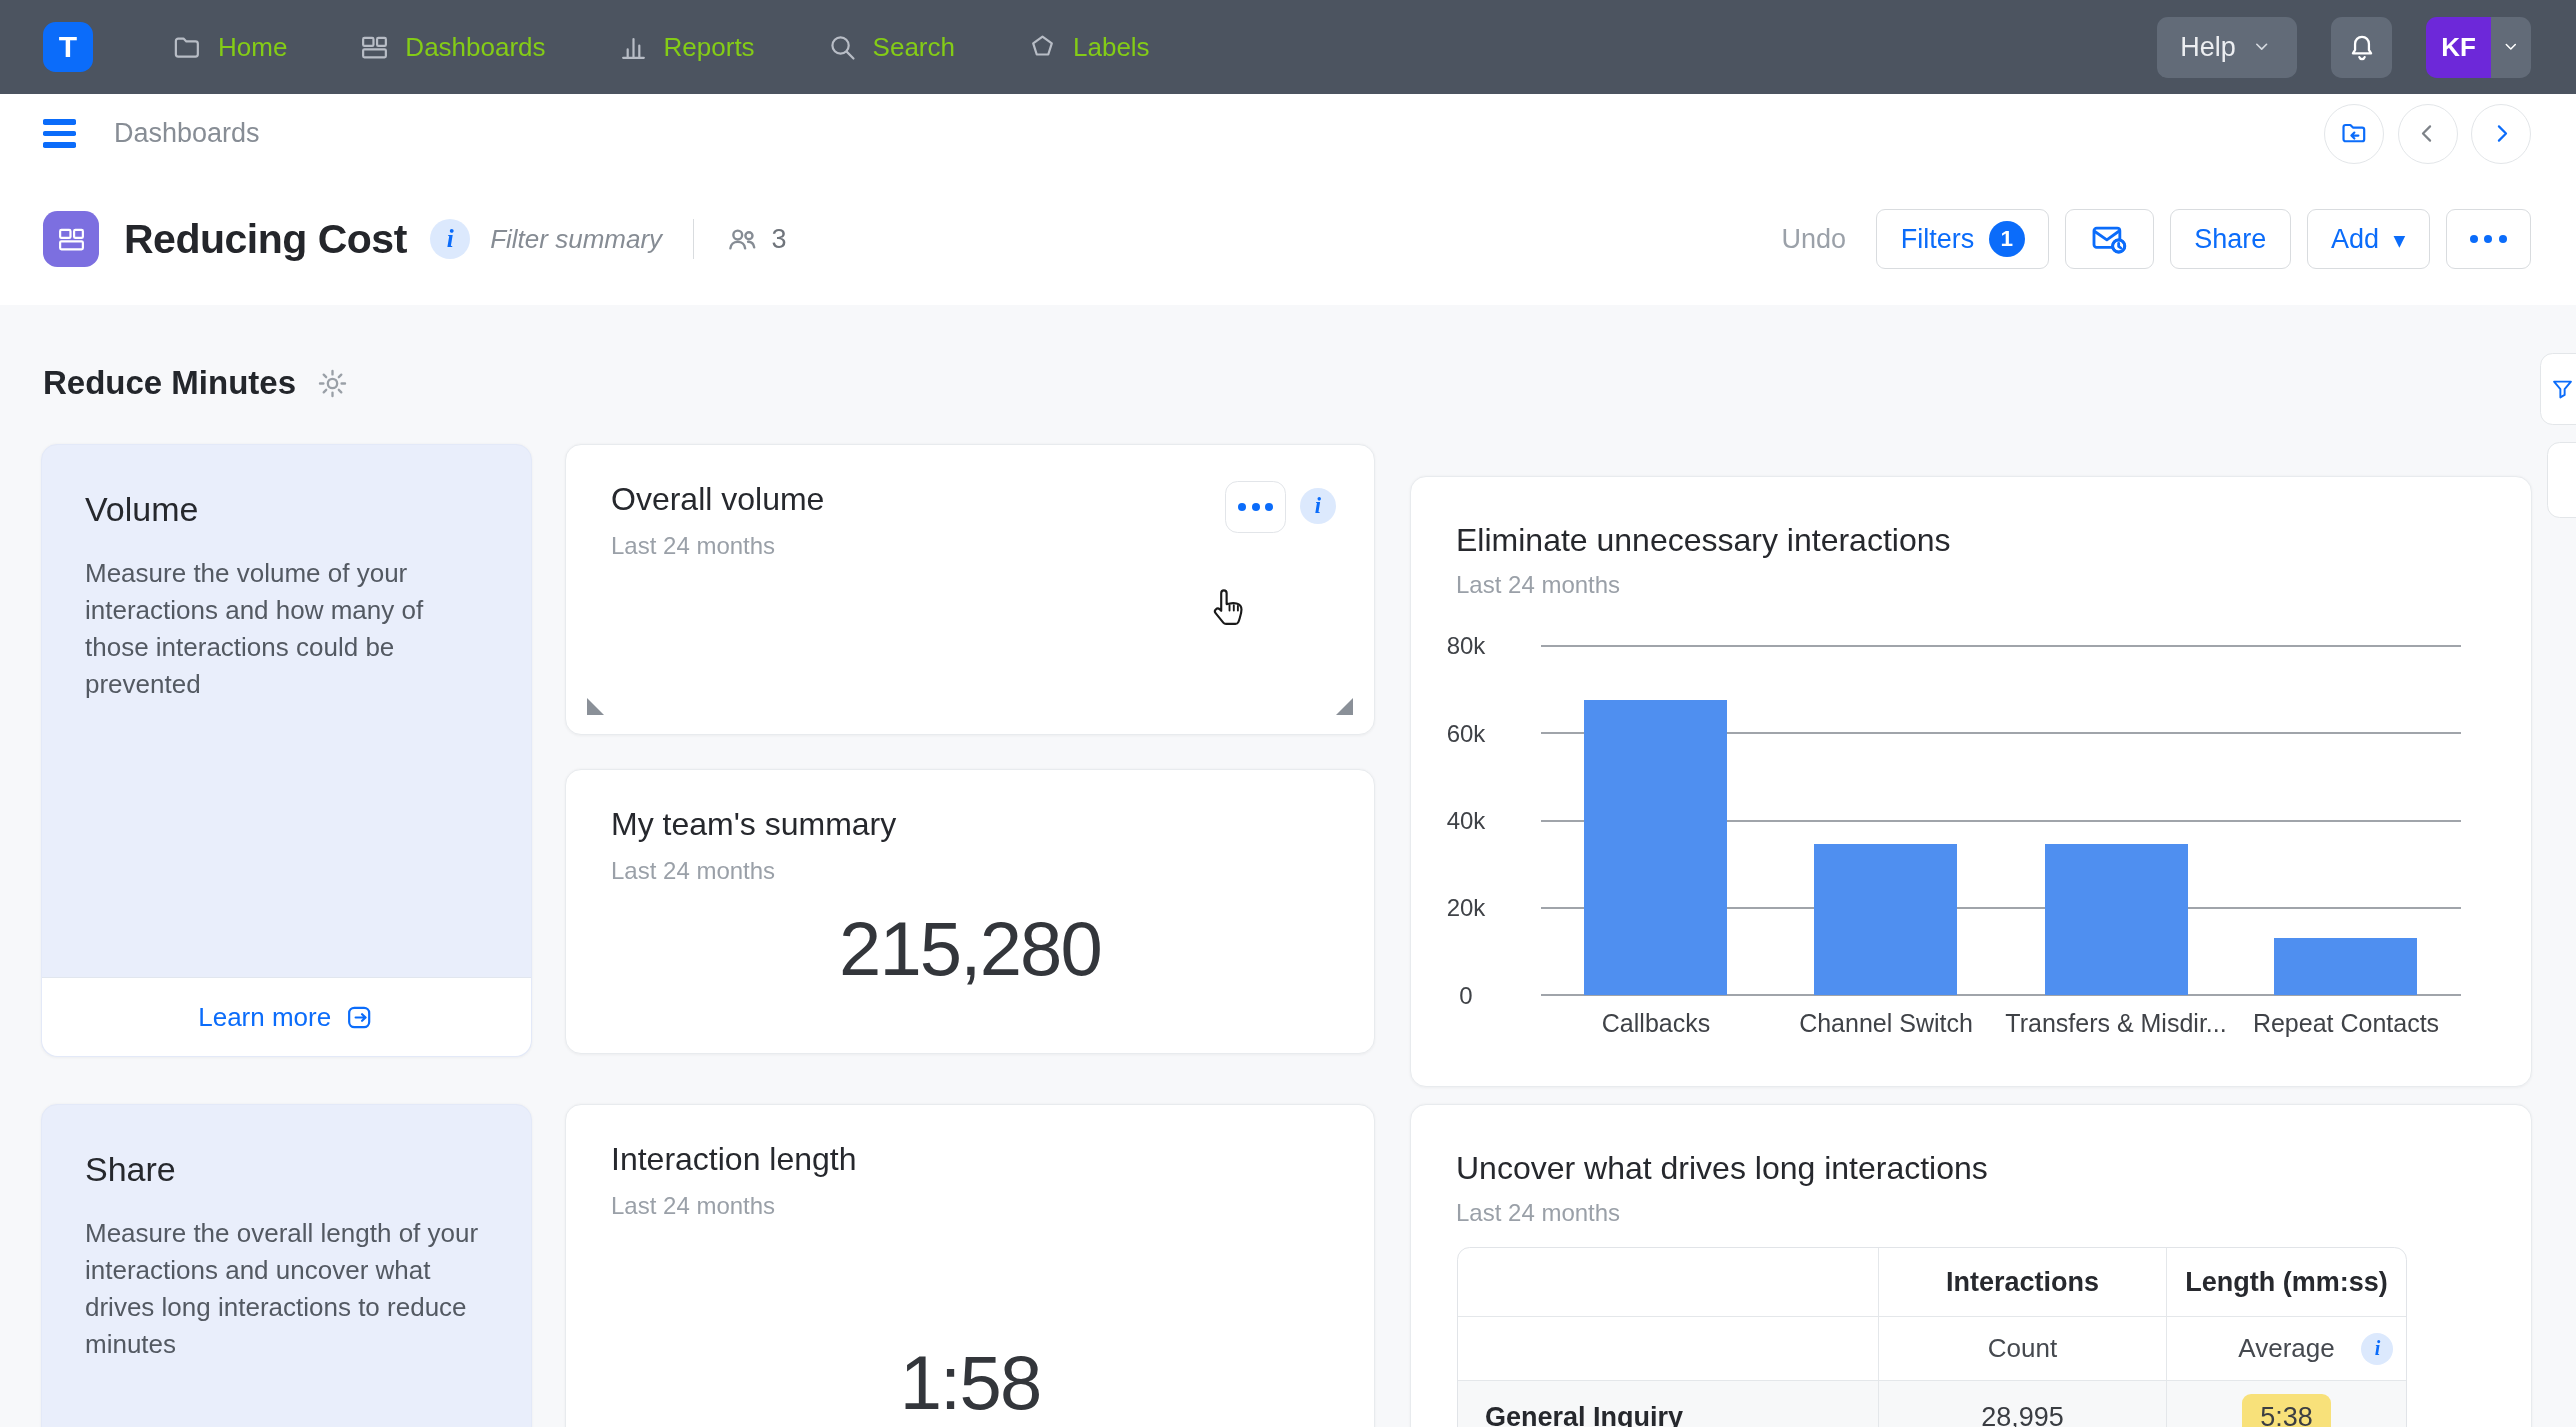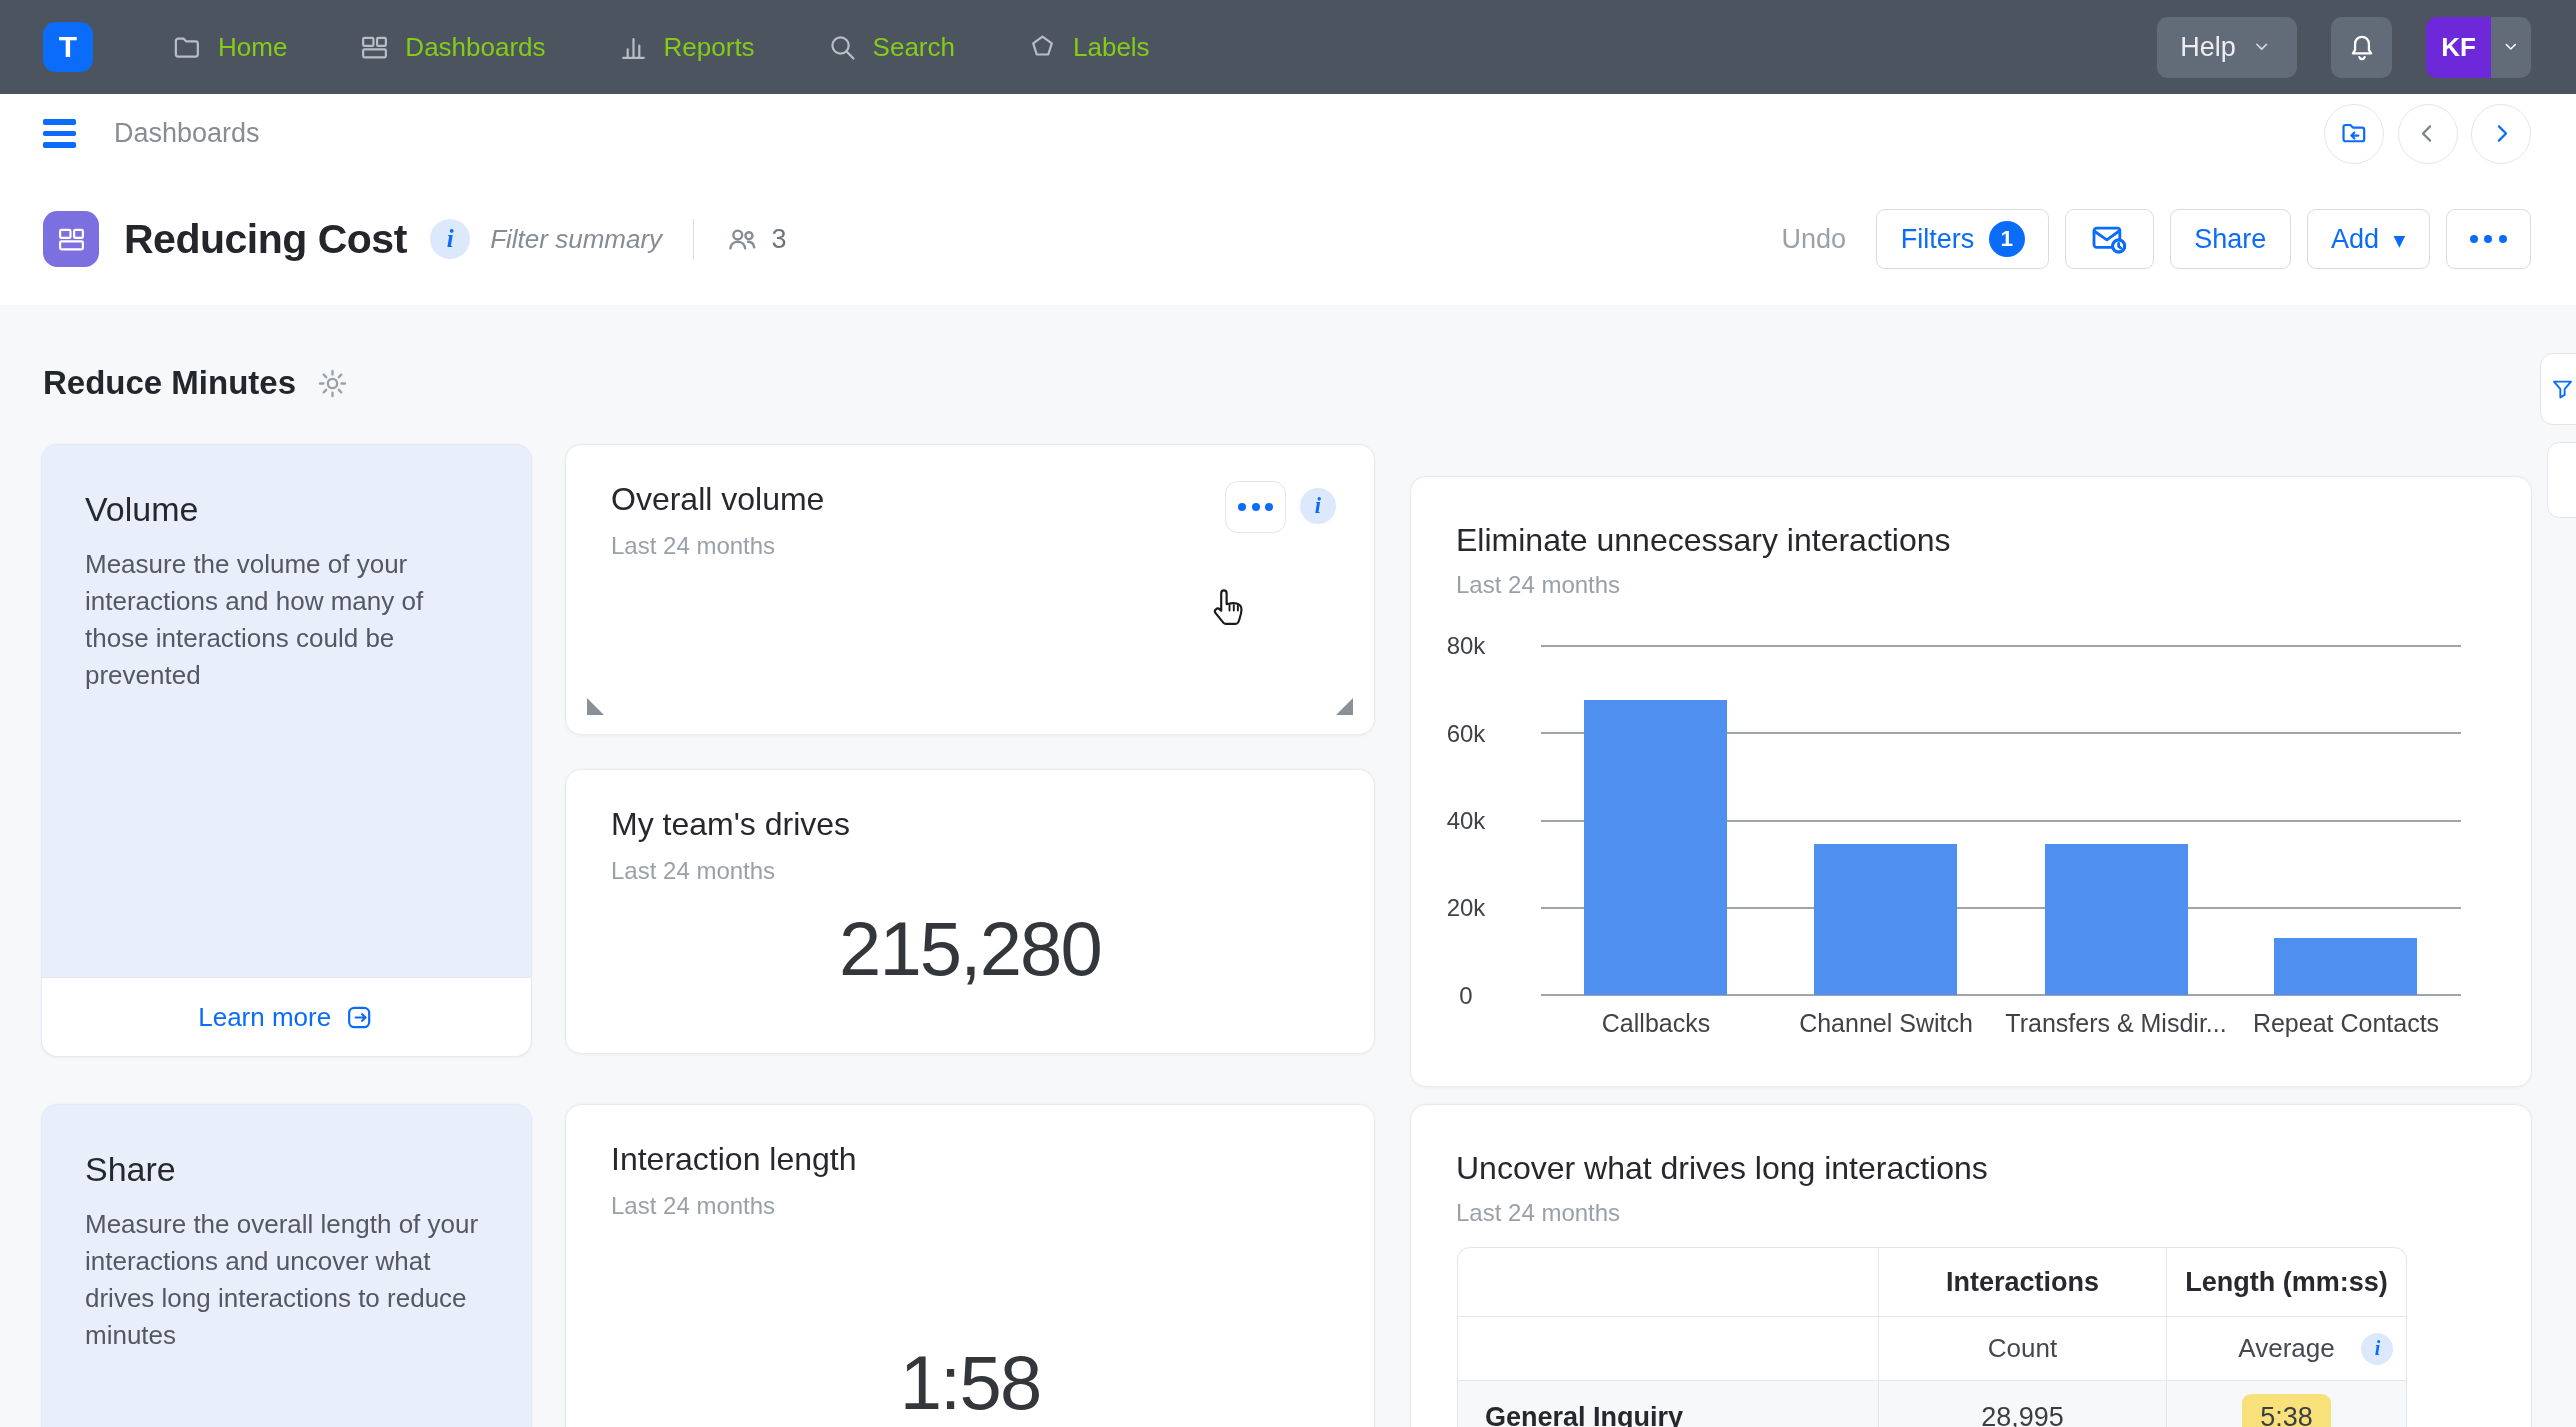--- a/index.html
+++ b/index.html
@@ -79,21 +79,21 @@
   .info-card{background:#e9eefb;border:0.9px solid #e3e9f8;}
   #volume-card{left:41px;top:139px;width:489px;height:611px;}
   #overall-card{left:565px;top:139px;width:808px;height:289px;}
   #team-card{left:565px;top:464px;width:808px;height:283px;}
   #chart-card{left:1410px;top:139px;width:1120px;height:609px;margin-top:32px;}
   #length-card{left:41px;top:799px;width:489px;height:541px;}
   #interaction-card{left:565px;top:799px;width:808px;height:541px;}
   #table-card{left:1410px;top:799px;width:1120px;height:541px;}
 
   .info-title{position:absolute;left:43px;top:45px;font-size:34px;color:#26282d;}
-  .info-desc{position:absolute;left:43px;top:101px;width:407px;font-size:26px;line-height:37px;color:#535962;}
+  .info-desc{position:absolute;left:43px;top:110px;width:407px;font-size:26px;line-height:37px;color:#535962;}
   .info-footer{position:absolute;left:0;right:0;bottom:0;height:78px;background:#fff;
                border-top:0.9px solid #e1e6ee;border-radius:0 0 16px 16px;
                display:flex;align-items:center;justify-content:center;}
   .learn-link{display:flex;align-items:center;gap:12.6px;color:#0b6cfa;font-size:26px;cursor:pointer;}
   .learn-link .svg-icon{width:31px;height:31px;}
 
   .stat-title{position:absolute;left:45px;top:36px;font-size:32px;color:#26282d;}
   .stat-sub{position:absolute;left:45px;top:87px;font-size:24px;color:#9aa0a8;}
   .stat-value{position:absolute;left:0;width:100%;text-align:center;font-size:76px;color:#33363b;letter-spacing:-1.8px;}
   #overall-card .stat-value{top:137px;}
@@ -346,21 +346,21 @@
         <span></span>
         <span></span>
         <span></span>
       </div>
     <div class="info-chip chip-md card-chip">i</div>
     <div class="grip grip-l"></div>
     <div class="grip grip-r"></div>
   </div>
 
   <div class="card" id="team-card">
-    <div class="stat-title">My team's drives</div>
+    <div class="stat-title">My team's summary</div>
     <div class="stat-sub">Last 24 months</div>
     <div class="stat-value">215,280</div>
   </div>
 
   <div class="card" id="chart-card">
     <div class="chart-title">Eliminate unnecessary interactions</div>
     <div class="chart-sub">Last 24 months</div>
     <div id="plot">
         <div class="gridline" style="top: 168px;"></div>
         <div class="ytick" style="top: 154px;">80k</div>

